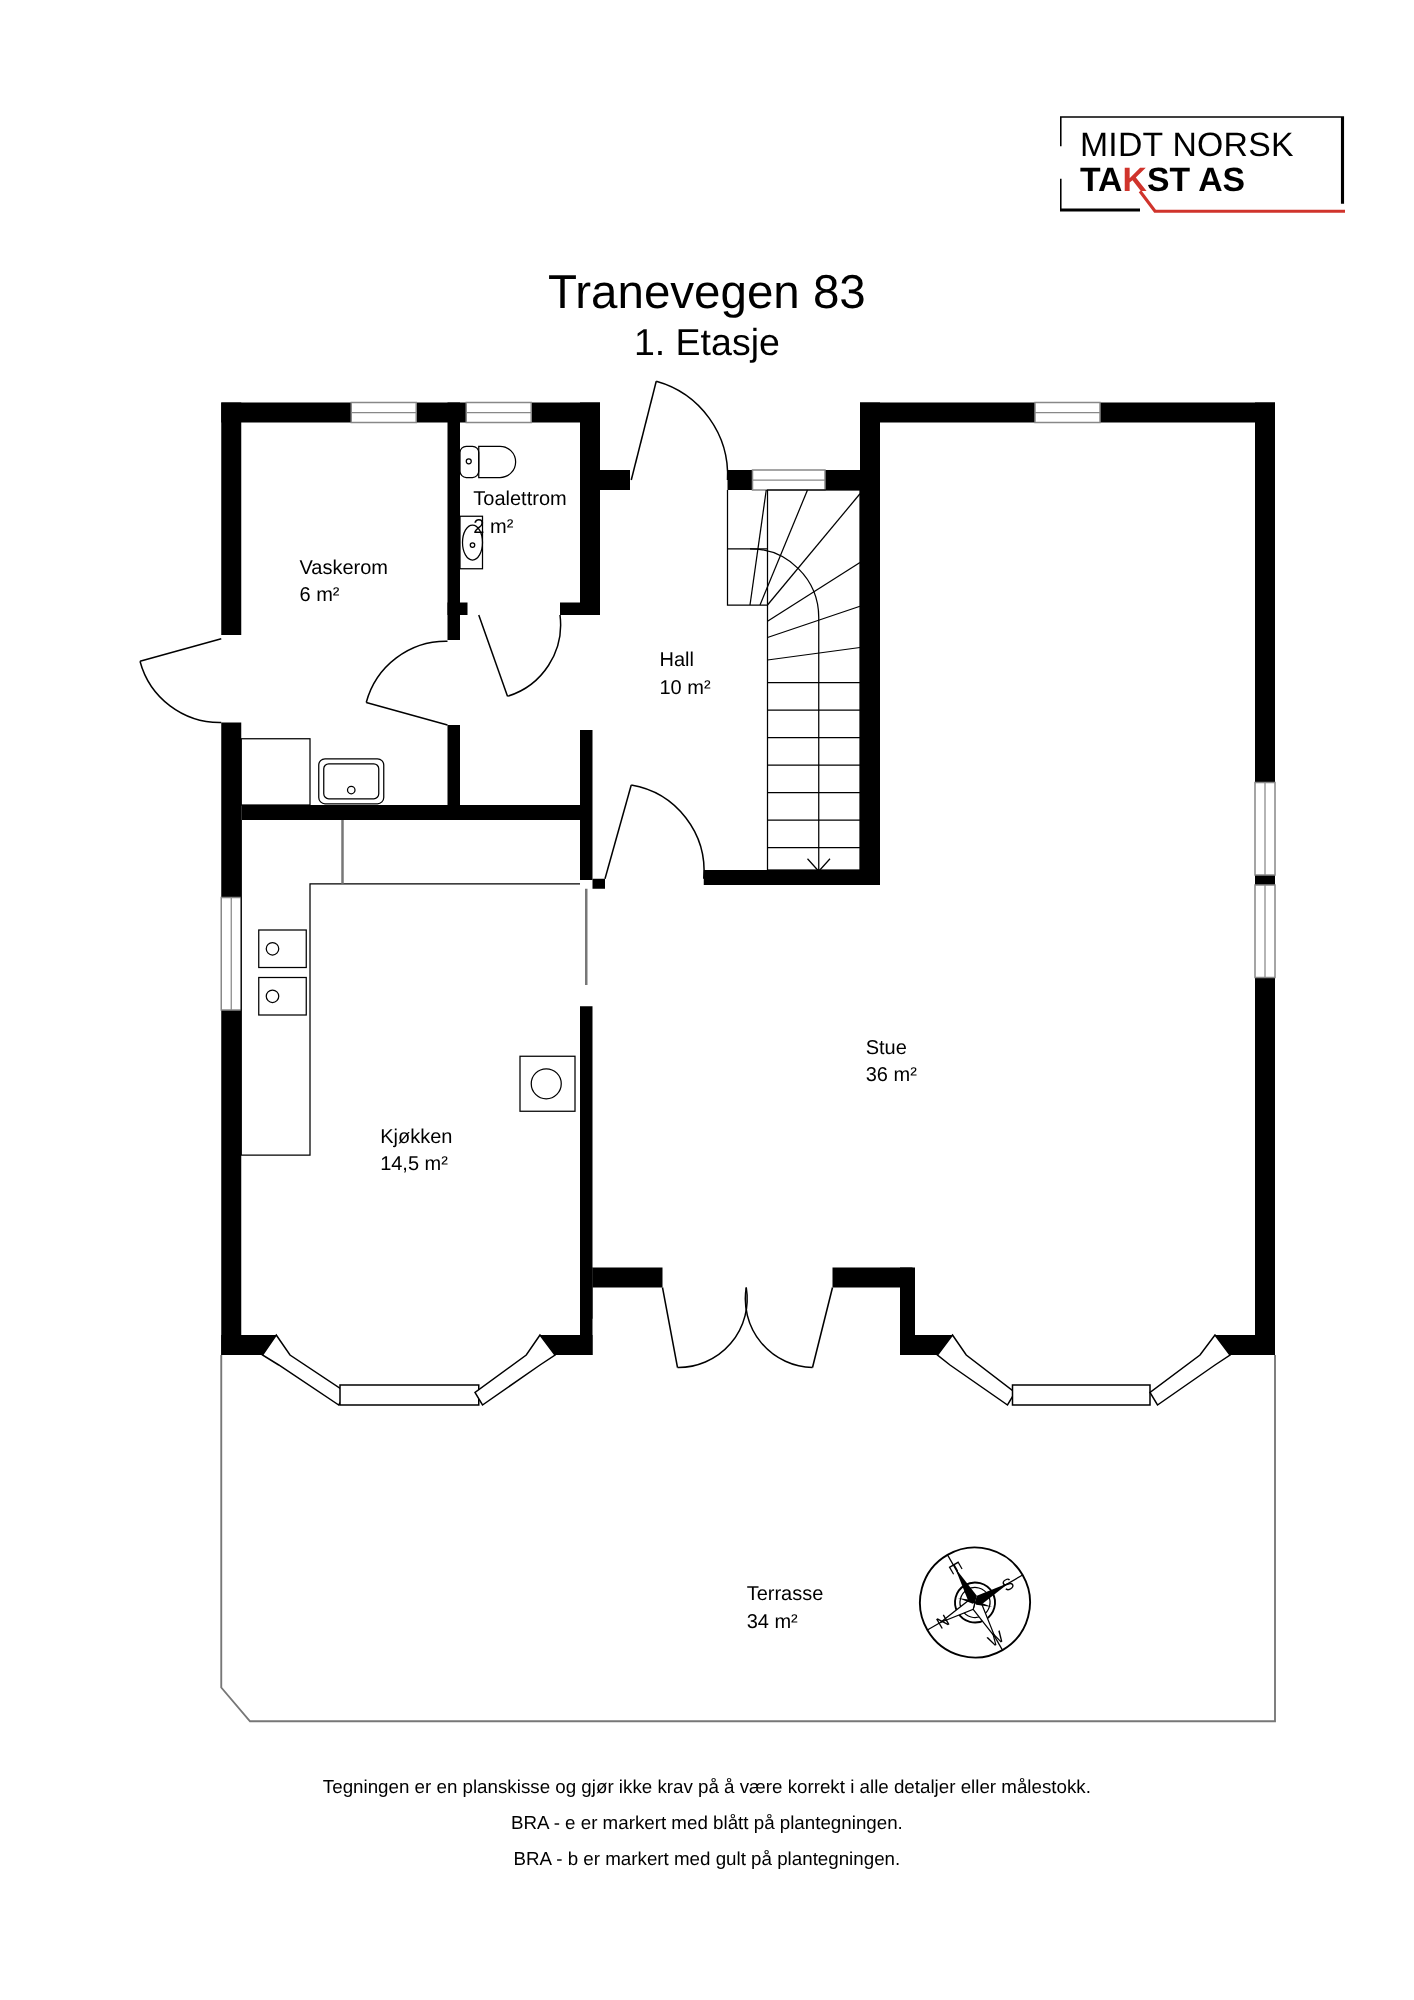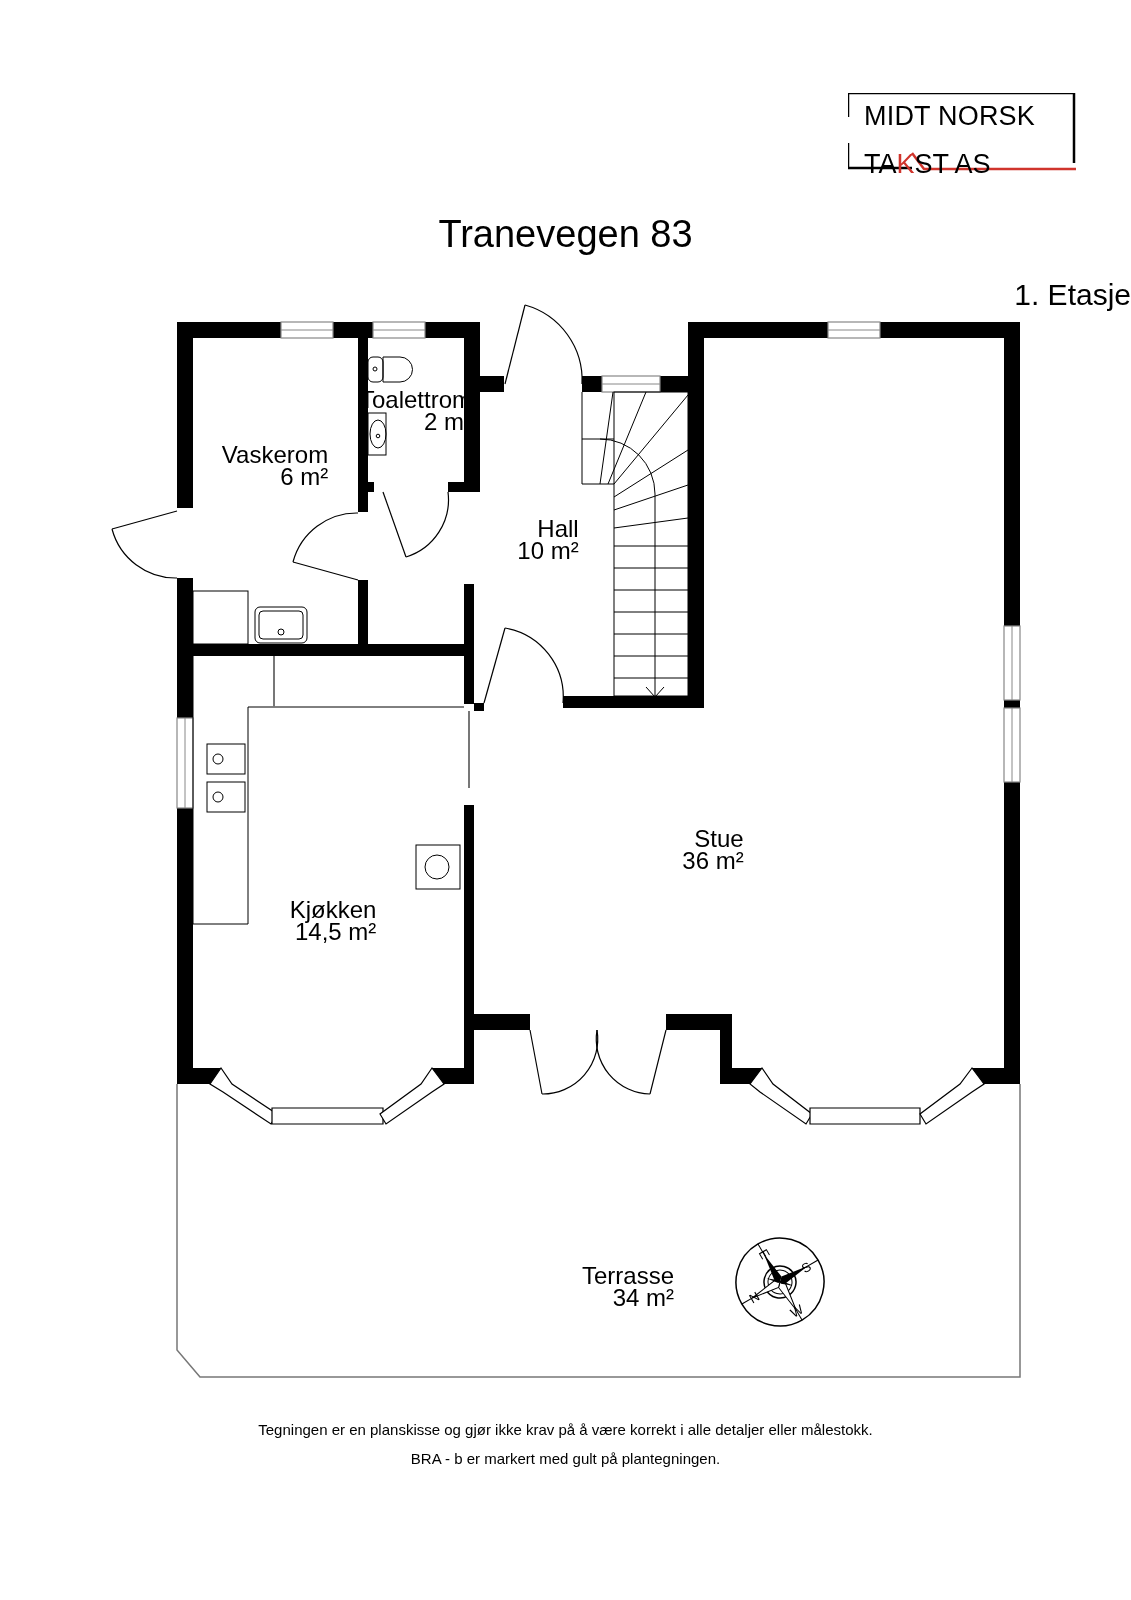--- a/index.html
+++ b/index.html
@@ -1,26 +1,26 @@
 <!DOCTYPE html>
 <html><head>
 <meta charset="utf-8">
 <style>
   html, body { margin:0; padding:0; background:#ffffff; }
   body { width:1131px; height:1600px; position:relative; overflow:hidden;
          font-family:"Liberation Sans", sans-serif; color:#000; }
   .logo { position:absolute; left:848px; top:93px; width:228px; height:82px; }
   .logo-frame { position:absolute; inset:0; }
   .logo-line1 { position:absolute; left:16px; top:8px; font-size:27px; letter-spacing:0.2px; line-height:30px; white-space:nowrap; }
-  .logo-line2 { position:absolute; left:16px; top:36px; font-size:27px; font-weight:normal; line-height:30px; white-space:nowrap;margin-top:20px; }
+  .logo-line2 { position:absolute; left:16px; top:36px; font-size:27px; font-weight:bold; line-height:30px; white-space:nowrap; }
   .logo-line2 .red { color:#d0342c; }
   .title { position:absolute; left:0; width:1131px; top:212px; text-align:center; font-size:38px; line-height:44px; }
-  .subtitle { position:absolute; left:0; width:1131px; top:258px; text-align:right; font-size:30px; line-height:34px;margin-top:20px; }
+  .subtitle { position:absolute; left:0; width:1131px; top:258px; text-align:center; font-size:30px; line-height:34px; }
   svg.plan { position:absolute; left:0; top:0; }
-  .room-label { position:absolute; text-align:right; font-size:24px; line-height:22px; white-space:nowrap; transform:translateX(-50%); }
+  .room-label { position:absolute; text-align:left; font-size:16px; line-height:22px; white-space:nowrap; transform:translateX(-50%); }
   .notes { position:absolute; left:0; width:1131px; top:1415px; text-align:center; font-size:15px; }
   .notes div { height:29px; line-height:29px; }
 </style>
 </head>
 <body>
 
 <div class="logo">
   <svg class="logo-frame" width="228" height="82" viewBox="0 0 228 82">
     <polyline points="0,24 0,0 226,0 226,70" fill="none" stroke="#000" stroke-width="2.5"></polyline>
     <polyline points="0,50 0,75 64,75" fill="none" stroke="#000" stroke-width="2.5"></polyline>
@@ -219,14 +219,15 @@
   <div>Kjøkken</div>
   <div>14,5 m²</div>
 </div>
 <div class="room-label" style="left:628px; top:1265px;">
   <div>Terrasse</div>
   <div>34 m²</div>
 </div>
 
 <div class="notes">
   <div>Tegningen er en planskisse og gjør ikke krav på å være korrekt i alle detaljer eller målestokk.</div>
+  <div>BRA - e er markert med blått på plantegningen.</div>
   <div>BRA - b er markert med gult på plantegningen.</div>
 </div>
 
 </body></html>

